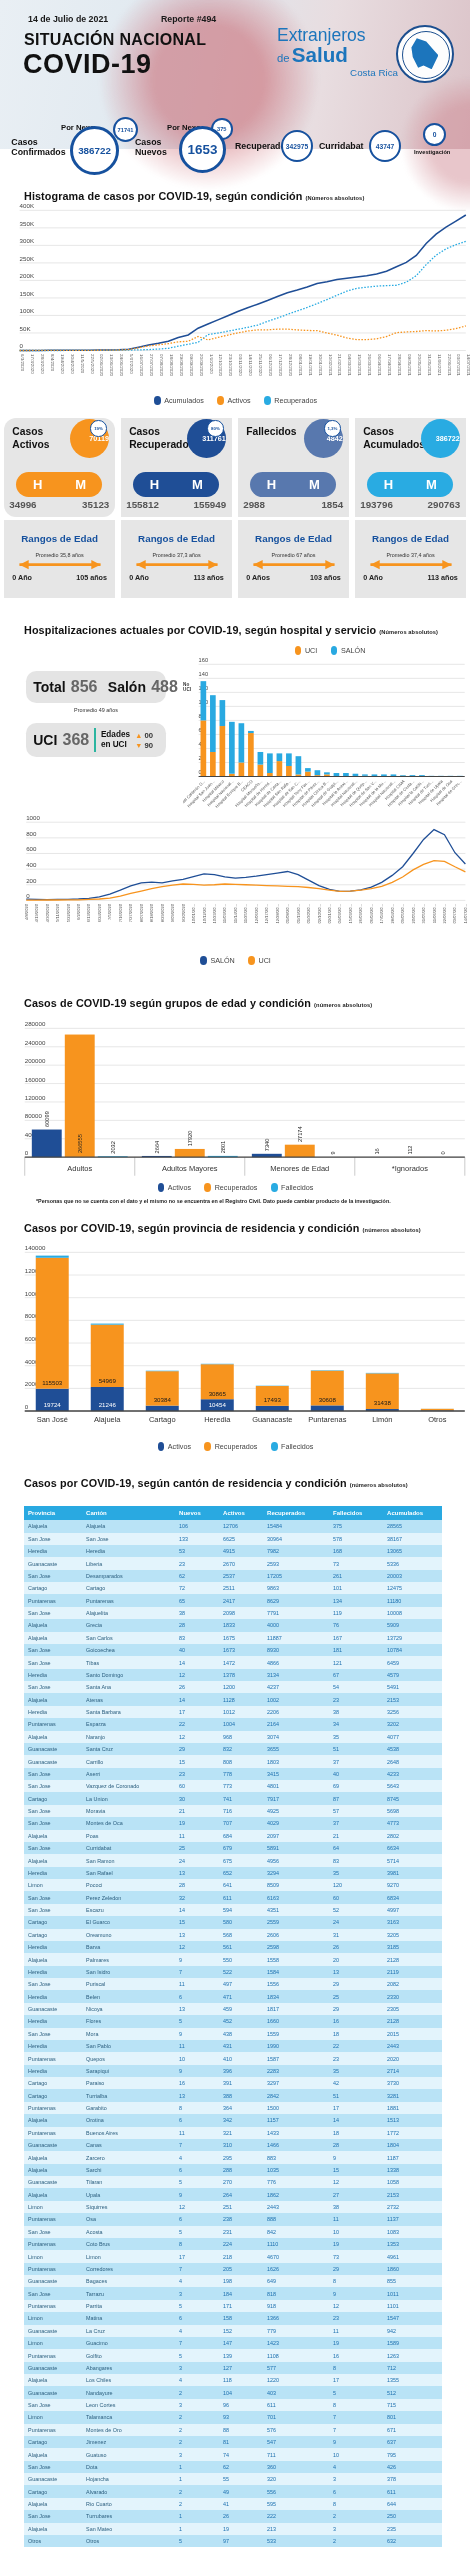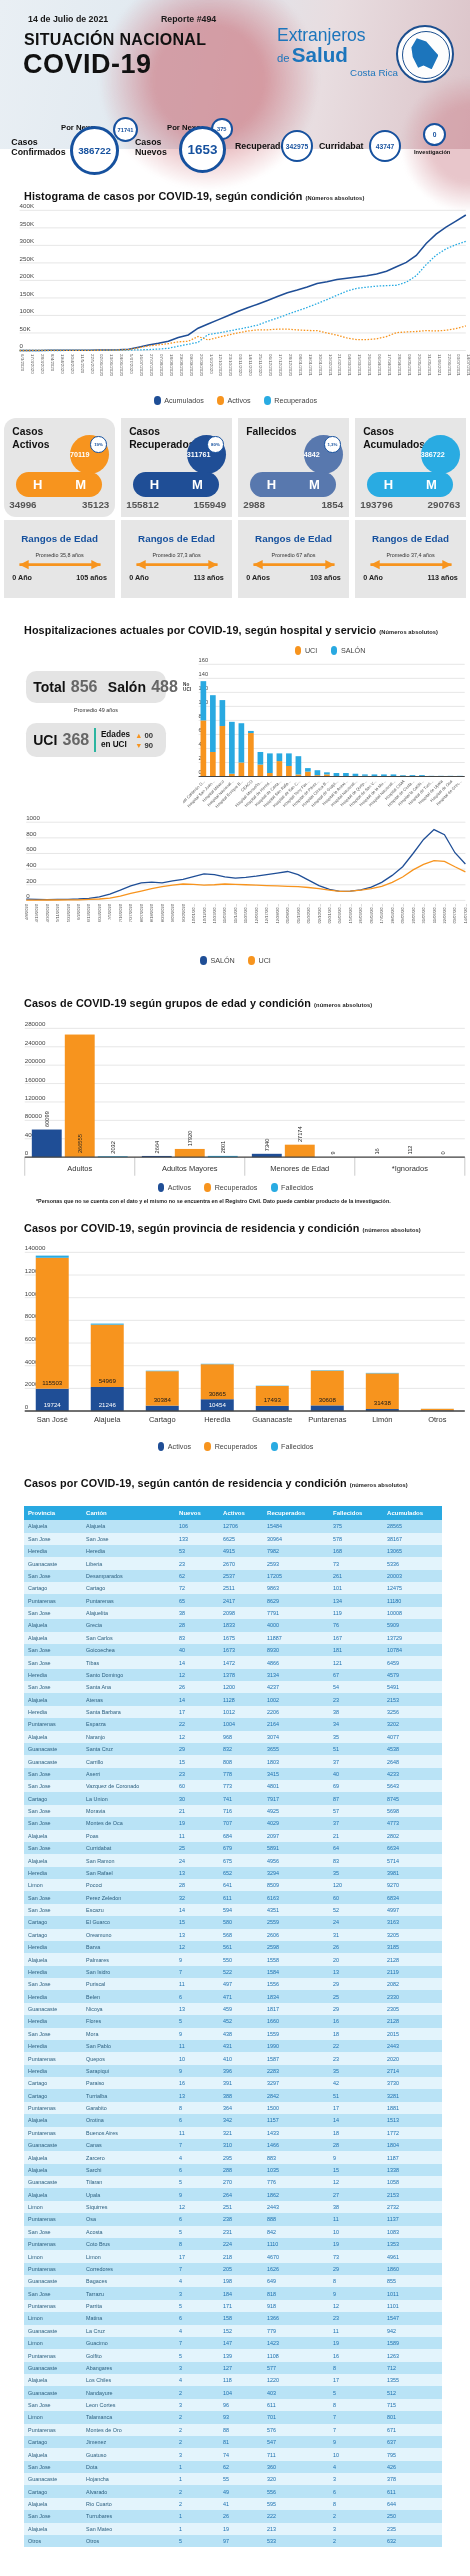--- a/index.html
+++ b/index.html
@@ -34,22 +34,22 @@
   
   .sectitle{font-weight:bold;color:#111;font-size:10.8px;letter-spacing:0.1px;}
   .sectitle .sub{font-size:5.7px;font-weight:bold;color:#222;}
   
   .legend{display:flex;gap:13.4px;justify-content:center;align-items:center;}
   .legend .item{display:flex;align-items:center;gap:3.6px;font-size:7.2px;color:#444;}
   .legend .dot{width:6.7px;height:8.2px;border-radius:50%;}
   
   .card{width:111px;height:99px;background:#e6e6e6;position:absolute;}
   .card .ctitle{position:absolute;left:8.2px;top:8.2px;font-size:10.3px;font-weight:bold;color:#111;line-height:1.25;width:62px;}
-  .card .bigcirc{position:absolute;right:6.2px;top:17px;width:39px;height:39px;border-radius:50%;
-    display:flex;align-items:center;justify-content:flex-start;color:#fff;font-weight:bold;font-size:7.2px;}
+  .card .bigcirc{position:absolute;right:6.2px;top:1px;width:39px;height:39px;border-radius:50%;
+    display:flex;align-items:center;justify-content:flex-end;color:#fff;font-weight:bold;font-size:7.2px;}
   .card .pct{position:absolute;right:2.1px;top:1px;width:16.5px;height:16.5px;border-radius:50%;background:#fff;
     border:1.5px solid #16519e;box-sizing:border-box;display:flex;align-items:center;justify-content:center;
     font-size:4.4px;font-weight:bold;color:#16519e;}
   .card .pill{position:absolute;left:12.4px;top:54px;width:86px;height:25px;border-radius:13.4px;
     display:flex;align-items:center;justify-content:space-around;color:#fff;font-size:13px;font-weight:bold;}
   .card .hm{position:absolute;left:5.2px;top:81px;width:100px;display:flex;justify-content:space-between;
     font-size:9.8px;font-weight:bold;color:#555;}
   
   .range{width:111px;height:78px;background:#e6e6e6;position:absolute;text-align:center;}
   .range .rtitle{margin-top:13.4px;font-size:9.8px;font-weight:bold;color:#16519e;}

